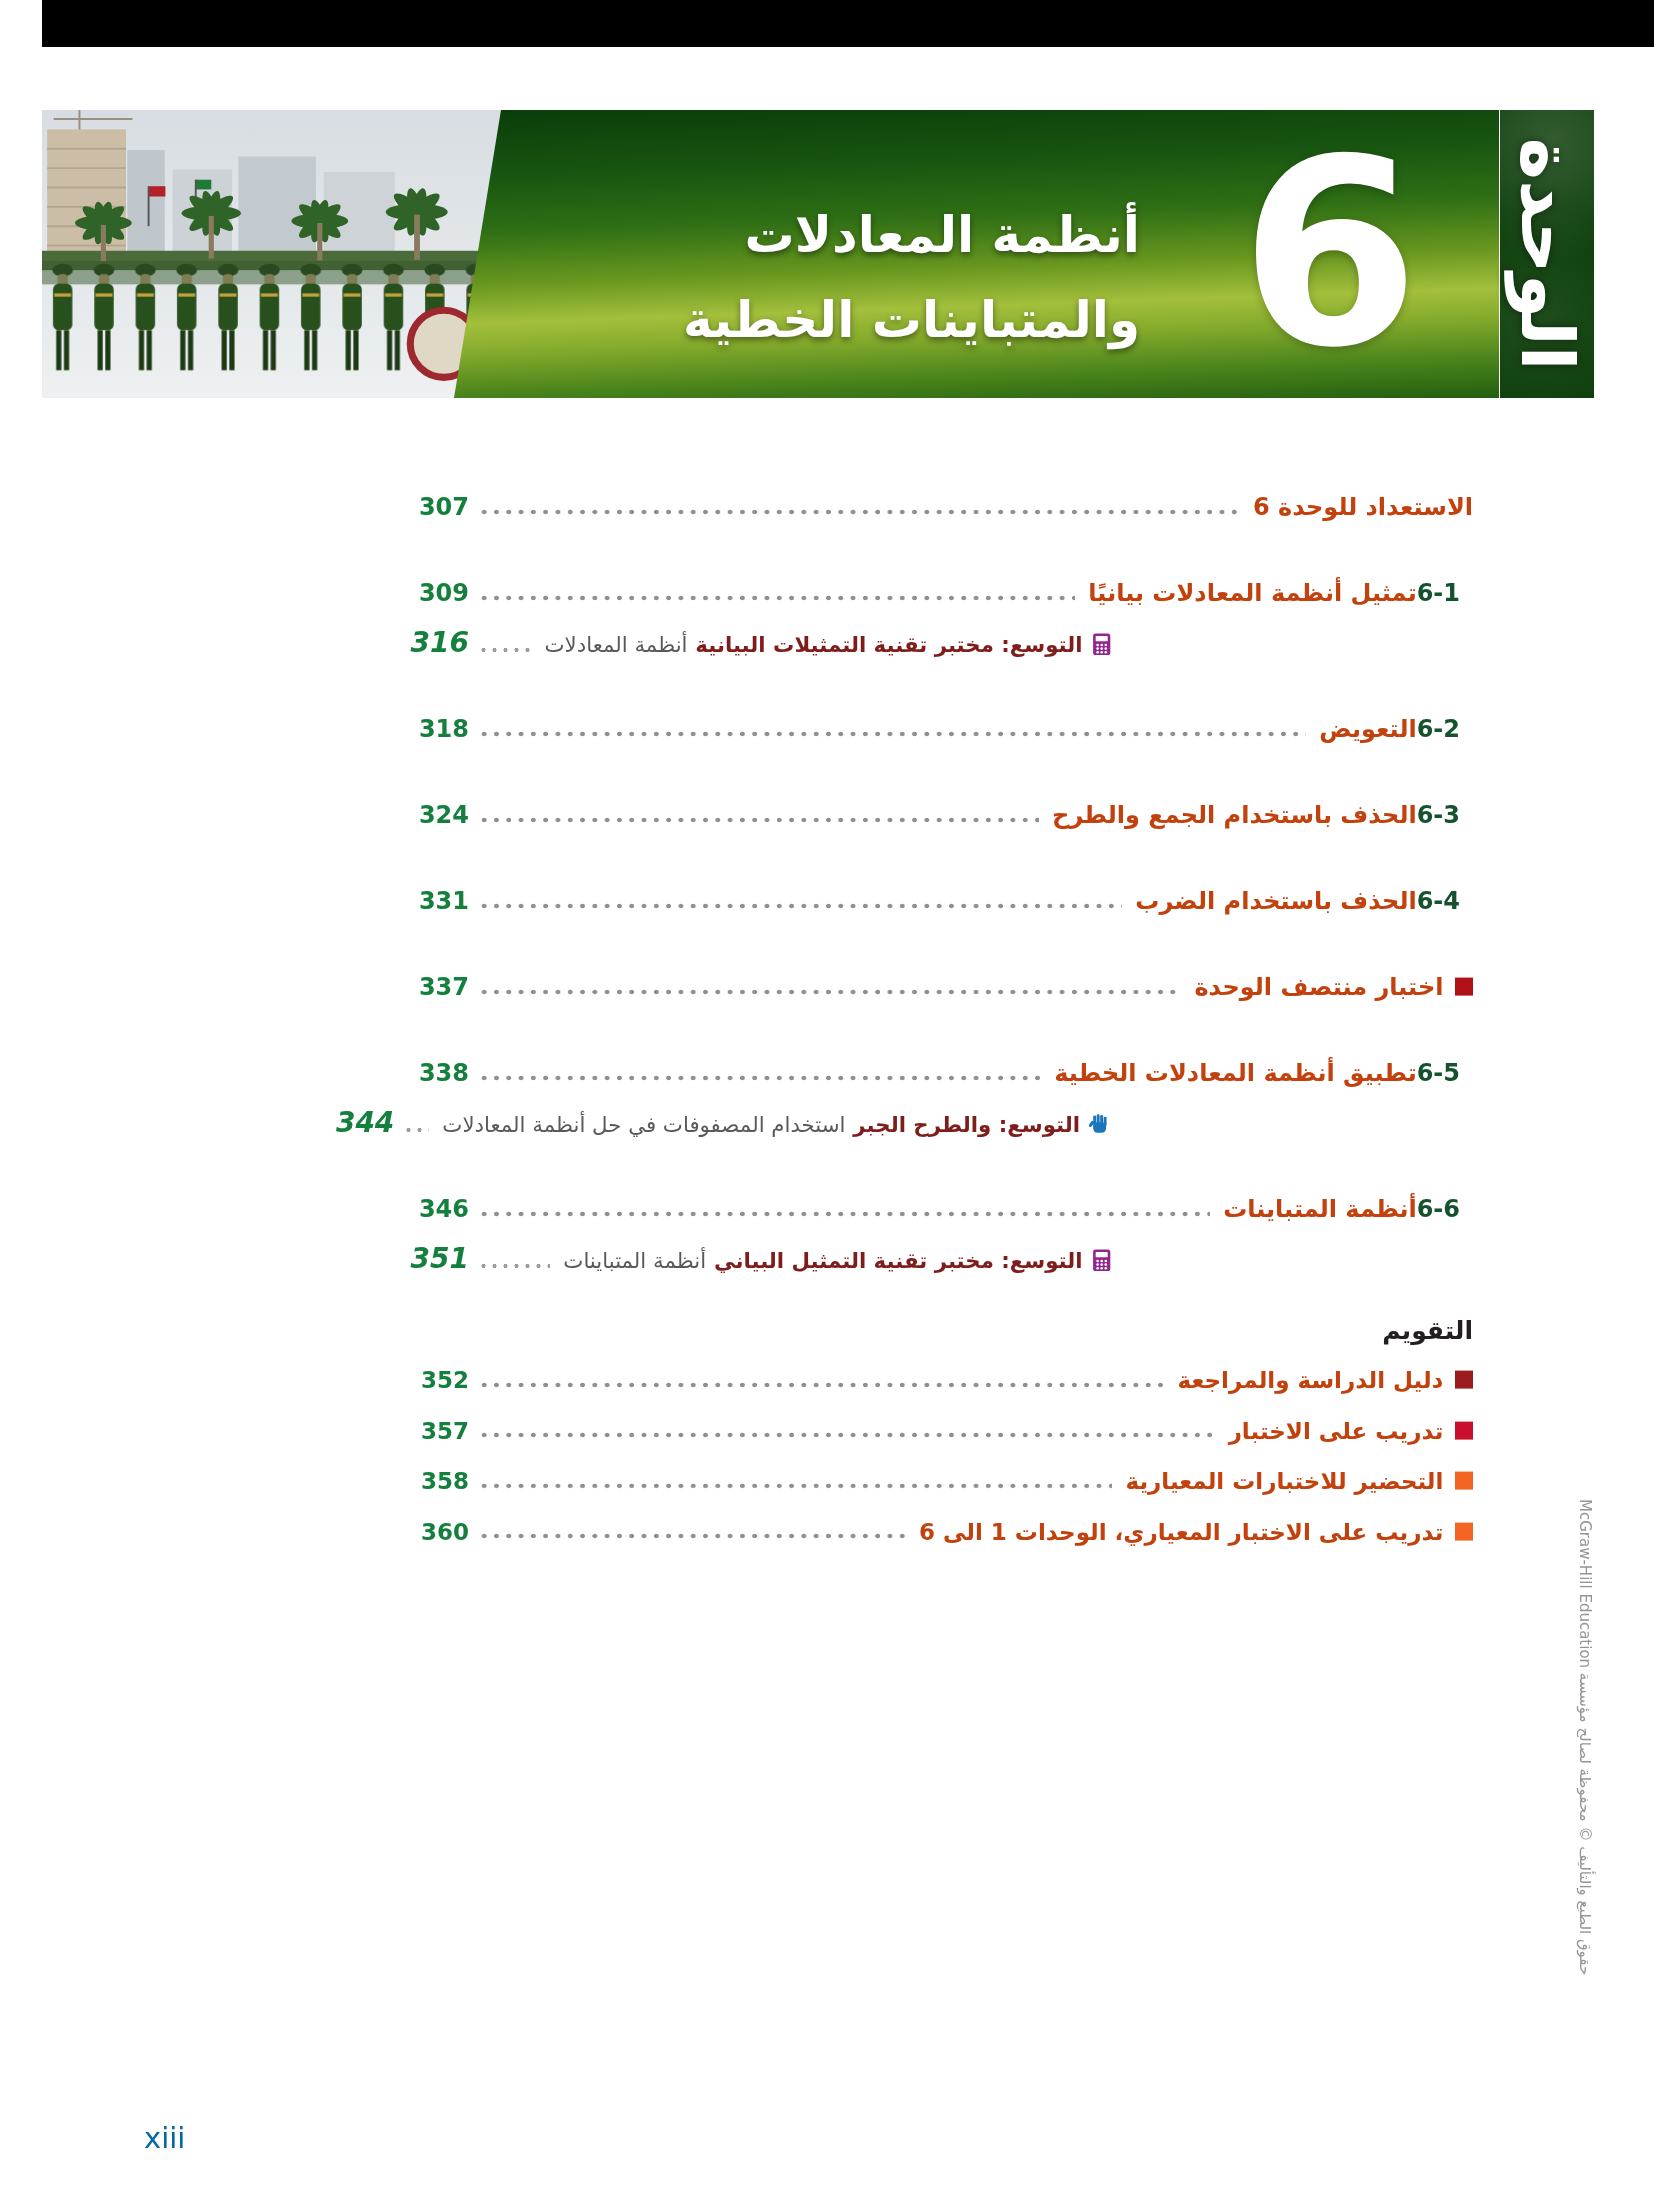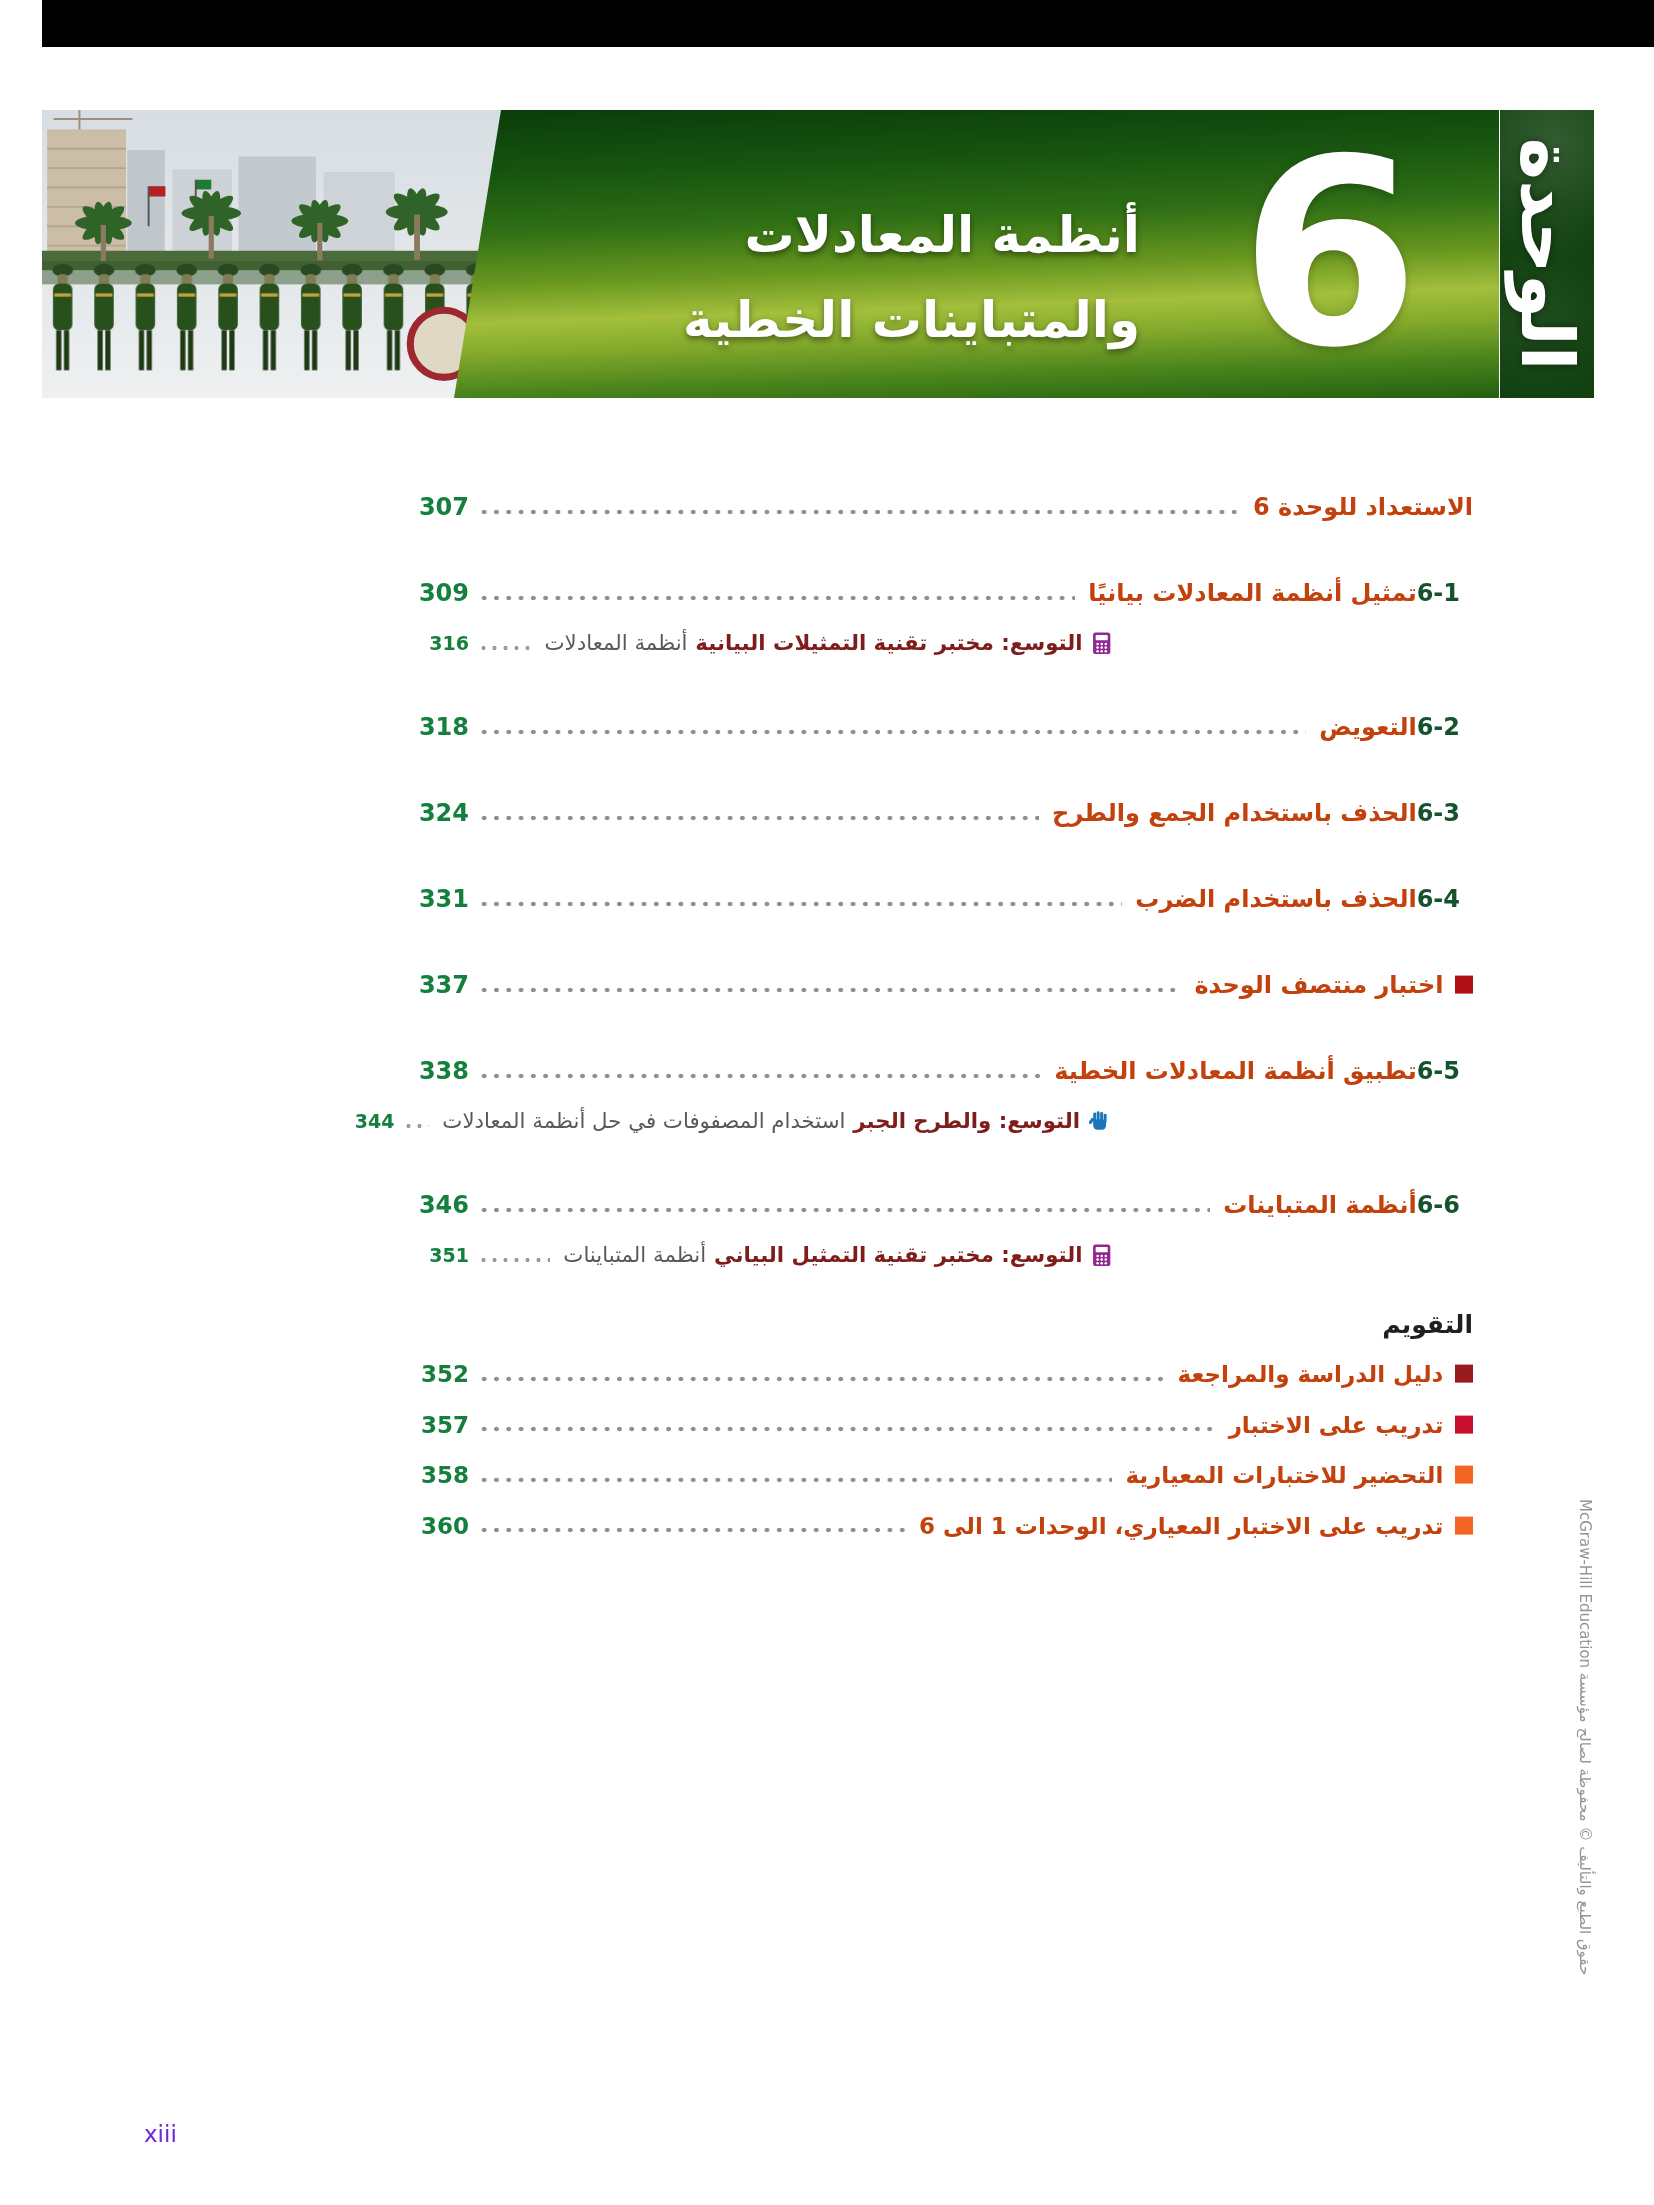--- a/index.html
+++ b/index.html
@@ -76,38 +76,38 @@
     flex:1 1 auto; min-width:26px; height:7.8px;
     align-self:flex-end; margin:0 13px 7.8px 9px;
     background-image:radial-gradient(circle, #8c8f93 2.2px, transparent 2.5px);
     background-size:12.3px 7.8px; background-position:left center; background-repeat:repeat-x;
   }
   .row.sub .leader {
     background-image:radial-gradient(circle, #9b9ea1 1.9px, transparent 2.2px);
     background-size:11px 7.8px; margin-bottom:6.5px;
   }
   .pagenum { width:65px; flex:0 0 65px; text-align:right; font-weight:bold; color:#15803d; }
-  .row.sub .pagenum { font-size:19px; }
+  .row.sub .pagenum { font-size:28px;font-style:italic; }
 
   .square {
     width:18px; height:18px; flex:0 0 18px;
     display:inline-block; margin-inline-end:11.6px;
     transform:translateY(0.6px);
   }
   .icon { flex:0 0 auto; align-self:center; margin-inline-end:9px; display:inline-flex; }
   .icon svg { display:block; }
 
   
   .copyright {
     position:absolute; top:1499px; left:1552px;
     transform:rotate(90deg); transform-origin:0 0;
     direction:rtl; white-space:nowrap; width:max-content;
     font-size:15px; color:#939598;
   }
-  .folio { position:absolute; left:102px; top:2121px; font-size:23px; color:#6d28d9; }
+  .folio { position:absolute; left:102px; top:2121px; font-size:29px; color:#0369a1; }
 </style>
 </head>
 <body>
 
 <div class="page">
 
   <div class="topbar"></div>
 
   <header class="unit-header">
 

